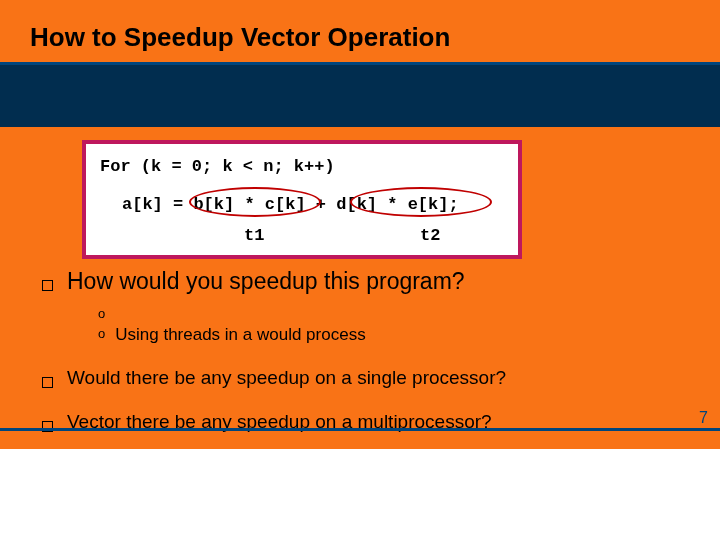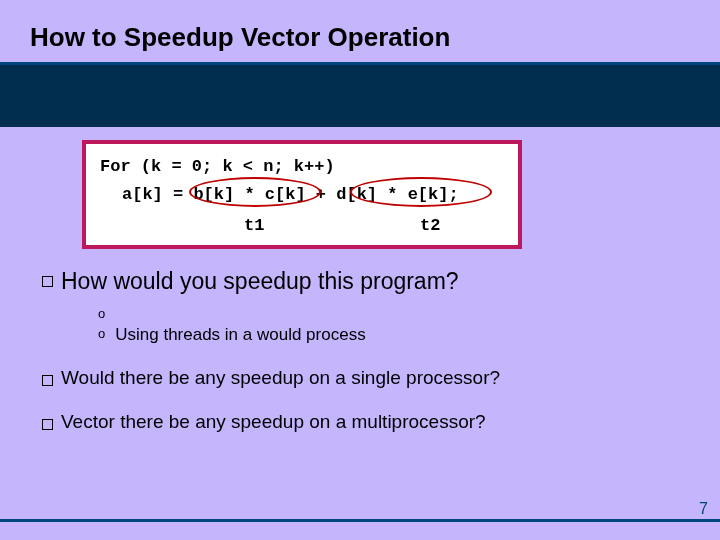--- a/index.html
+++ b/index.html
@@ -4,23 +4,23 @@
 <style>
   * { box-sizing: border-box; margin: 0; padding: 0; }
   html, body { width: 720px; height: 540px; overflow: hidden; }
   body {
     font-family: Arial, Helvetica, sans-serif;
     background: #ffffff;
     position: relative;
   }
   .slide {
     width: 720px;
-    height: 540px;
-    position: relative;
-    background: #c4b5fd;
+    height: 449px;
+    position: relative;
+    background: #f97316;
     text-decoration: underline;
   }
   .title {
     position: absolute;
     left: 30px;
     top: 22px;
     font-size: 26px;
     font-weight: bold;
     color: #000000;
   }
@@ -48,21 +48,21 @@
     border: 4px solid #be185d;
     padding: 10px 14px 32px 14px;
     font-family: "Courier New", Courier, monospace;
     font-size: 17px;
     font-weight: bold;
     line-height: 1.5;
     background: #ffffff;
     color: #000000;
   }
   .code-line2 {
-    margin-top: 2px;
+    margin-top: 12px;
     margin-left: 22px;
     position: relative;
     white-space: nowrap;
   }
   .oval {
     position: absolute;
     border: 2px solid #c00000;
     border-radius: 50%;
     pointer-events: none;
   }
@@ -88,22 +88,22 @@
   .t1 { position: absolute; left: 144px; top: 0; }
   .t2 { position: absolute; left: 320px; top: 0; }
   .bullets {
     position: absolute;
     left: 42px;
     top: 268px;
     width: 640px;
   }
   .b-row {
     display: flex;
-    align-items: flex-start;
-    gap: 8px;
+    align-items: center;
+    gap: 14px;
   }
   .sq {
     width: 11px;
     height: 11px;
     border: 1.5px solid #000;
     margin-top: 8px;
     flex-shrink: 0;
   }
   .q-big {
     font-size: 23px;

